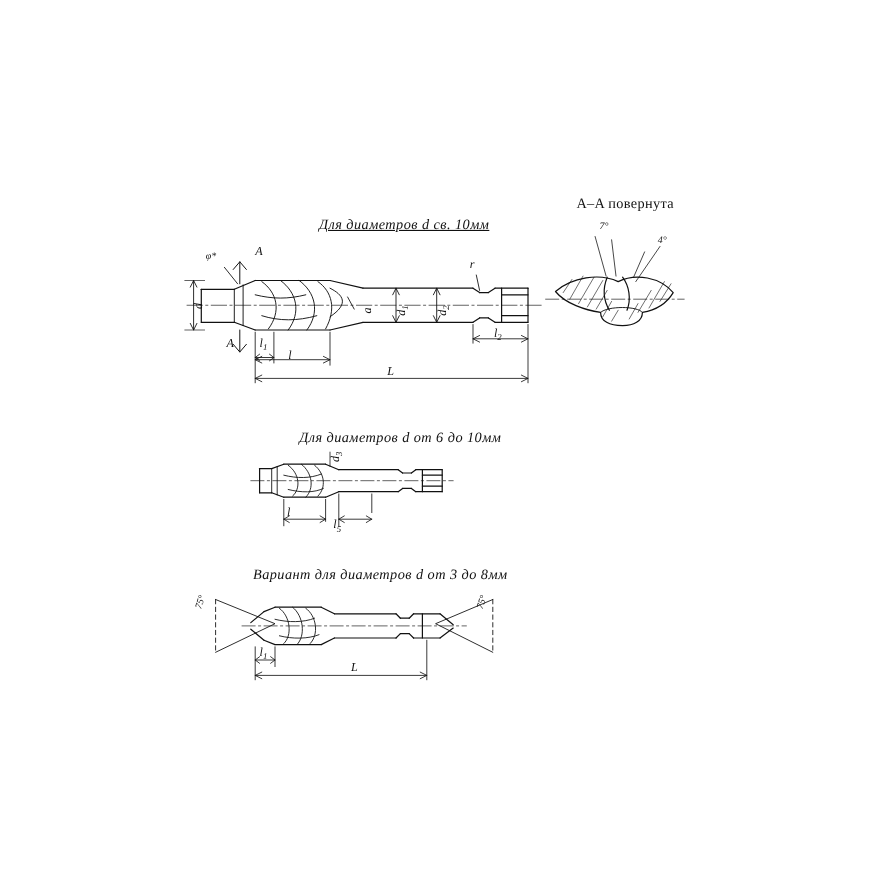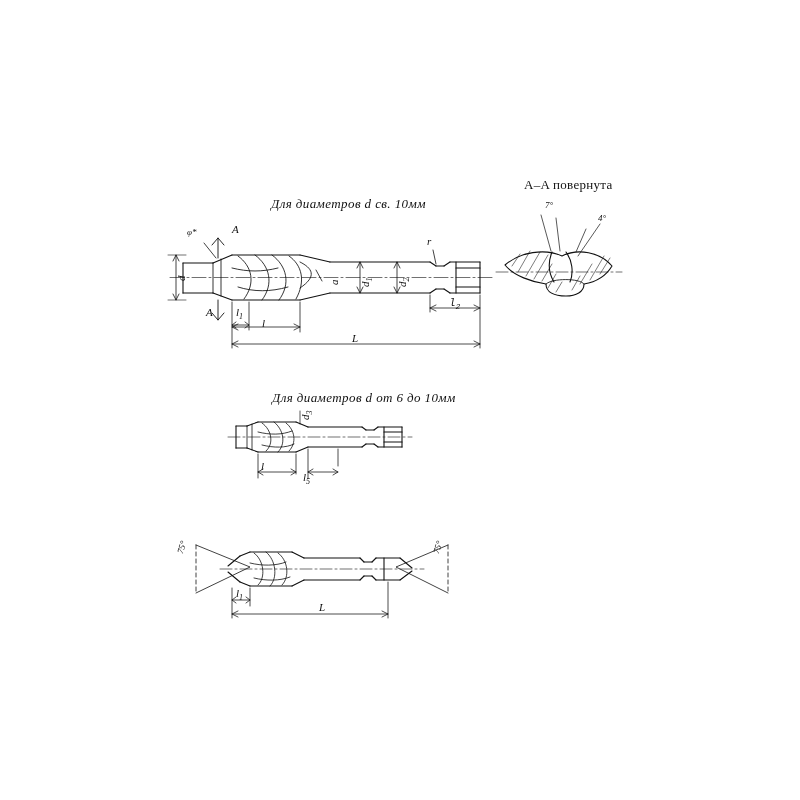--- a/index.html
+++ b/index.html
@@ -299,46 +299,47 @@
         <path d="M246,597 L250,600 L246,603"></path>
 
         <path d="M232,614 L388,614"></path>
         <path d="M238,611 L232,614 L238,617"></path>
         <path d="M382,611 L388,614 L382,617"></path>
       </g>
 
     </g>
   </svg>
 
-  <div class="lbl title" style="left:271px; top:197px;">Для диаметров d св. 10мм</div>
+  <div class="lbl title" style="left:290px; top:197px;text-decoration:underline;">Для диаметров d св. 10мм</div>
 
   <div class="lbl ang" style="left:187px; top:228px;">φ*</div>
   <div class="lbl dim" style="left:232px; top:224px;">A</div>
   <div class="lbl dim" style="left:206px; top:307px;">A</div>
 
   <div class="lbl dim rot-90" style="left:176px; top:281px;">d</div>
   <div class="lbl dim rot-90" style="left:329px; top:285px;">a</div>
 
   <div class="lbl dim rot-90" style="left:360px; top:287px;"><span>d</span><span class="dim-sub">1</span></div>
   <div class="lbl dim rot-90" style="left:397px; top:287px;"><span>d</span><span class="dim-sub">2</span></div>
 
   <div class="lbl dim" style="left:427px; top:236px;">r</div>
 
   <div class="lbl dim" style="left:236px; top:307px;"><span>l</span><span class="dim-sub">1</span></div>
   <div class="lbl dim" style="left:262px; top:318px;">l</div>
-  <div class="lbl dim" style="left:449px; top:298px;font-family:Liberation Mono, monospace;"><span>l</span><span class="dim-sub">2</span></div>
+  <div class="lbl dim" style="left:449px; top:298px;"><span>l</span><span class="dim-sub">2</span></div>
   <div class="lbl dim" style="left:352px; top:333px;">L</div>
 
   <div class="lbl sect-title" style="left:524px; top:178px;">A–A повернута</div>
   <div class="lbl ang" style="left:545px; top:201px;">7°</div>
   <div class="lbl ang" style="left:598px; top:214px;">4°</div>
 
   <div class="lbl title" style="left:272px; top:391px;">Для диаметров  d от 6 до 10мм</div>
   <div class="lbl dim rot-90" style="left:300px; top:420px;"><span>d</span><span class="dim-sub">3</span></div>
   <div class="lbl dim" style="left:261px; top:461px;">l</div>
   <div class="lbl dim" style="left:303px; top:472px;"><span>l</span><span class="dim-sub">5</span></div>
 
+  <div class="lbl title" style="left:230px; top:515px;">Вариант для диаметров d от 3 до 8мм</div>
   <div class="lbl ang rot-75" style="left:176px; top:552px;">75°</div>
   <div class="lbl ang rot-75" style="left:432px; top:552px;">75°</div>
   <div class="lbl dim" style="left:236px; top:588px;"><span>l</span><span class="dim-sub">1</span></div>
   <div class="lbl dim" style="left:319px; top:602px;">L</div>
 
 </div>
 
 </body></html>

